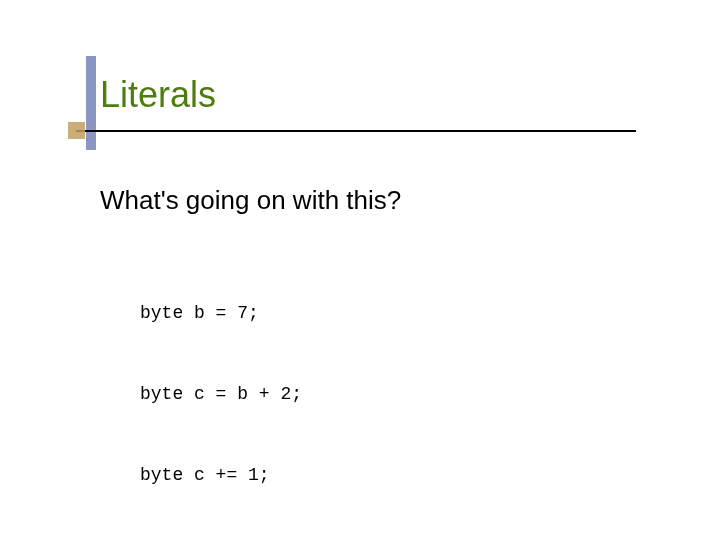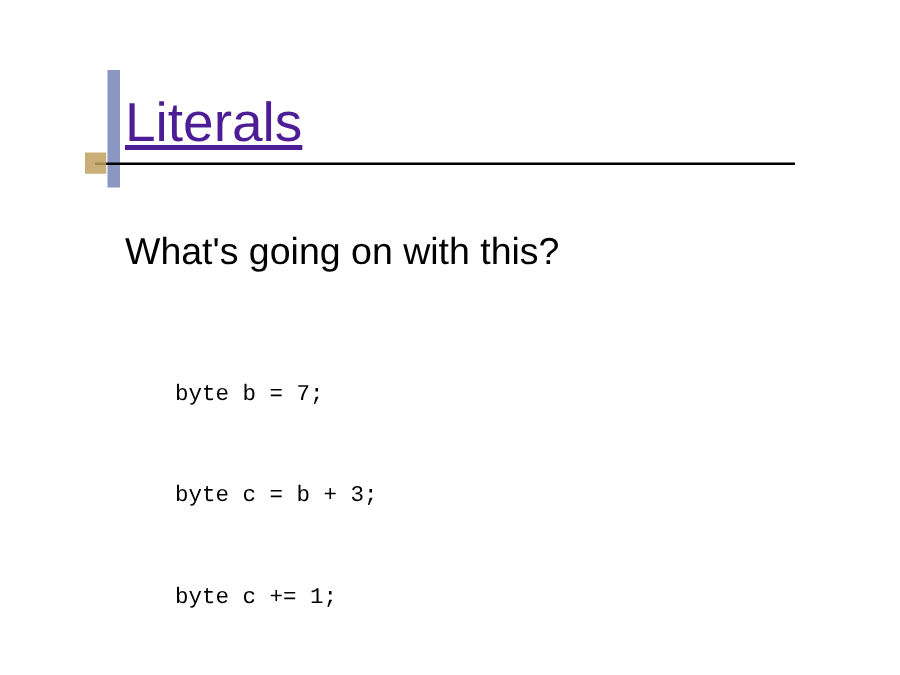--- a/index.html
+++ b/index.html
@@ -17,25 +17,24 @@
     width: 720px;
     height: 540px;
     box-sizing: border-box;
   }
   .title-block {
     position: absolute;
     left: 100px;
     top: 75px;
   }
   .title-text {
-    font-size: 44px;
+    font-size: 36px;
     font-weight: 400;
-    color: #4c1d95;
+    color: #4d7c0f;
     line-height: 1.1;
-    text-decoration: underline;
   }
   .title-rule {
     position: absolute;
     left: 76px;
     top: 130px;
     width: 560px;
     height: 2px;
     background: #000;
   }
   .accent-square {
@@ -56,21 +55,21 @@
     background: #5a6aa8;
     opacity: 0.7;
   }
   .body {
     position: absolute;
     left: 100px;
     top: 185px;
     width: 560px;
   }
   .subtitle {
-    font-size: 30px;
+    font-size: 26px;
     font-weight: 400;
     margin-bottom: 30px;
   }
   .code-block {
     font-family: "Courier New", Courier, monospace;
     font-size: 18px;
     line-height: 1.5;
     white-space: pre;
     margin-left: 40px;
   }
@@ -98,21 +97,21 @@
 
   <div class="body">
     <div class="subtitle">What's going on with this?</div>
 
     <div class="code-block">
       <div class="code-row">
         <span class="code-left">byte b = 7;</span>
         <span class="code-right"></span>
       </div>
       <div class="code-row">
-        <span class="code-left">byte c = b + 3;</span>
+        <span class="code-left">byte c = b + 2;</span>
       </div>
       <div class="code-row">
         <span class="code-left">byte c += 1;</span>
       </div>
     </div>
   </div>
 
 </div>
 
 </body></html>

